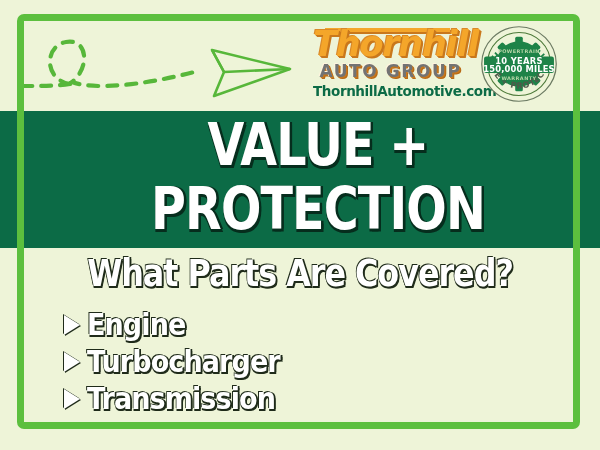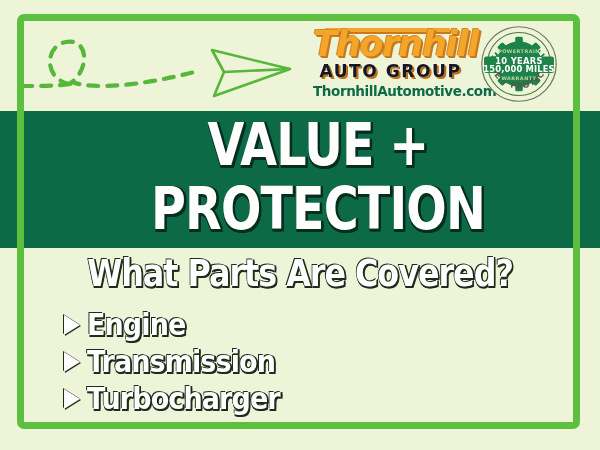--- a/index.html
+++ b/index.html
@@ -88,21 +88,21 @@
     box-shadow: 1px 2px 0 #c9781c;
   }
   .logo-sub {
     display: block;
     margin-top: -1px;
     font-family: "DejaVu Sans", sans-serif;
     font-weight: bold;
     font-size: 17px;
     line-height: 19px;
     letter-spacing: 1.6px;
-    color: #0f172a;
+    color: #737373;
     text-shadow:
       -1px -1px 0 #fff4dd,
        1px  1px 0 #c9781c,
        2px  2px 0 #b86a16;
     white-space: nowrap;
   }
   .logo-url {
     display: block;
     margin-top: 3px;
     font-family: "DejaVu Sans", sans-serif;
@@ -298,24 +298,24 @@
   <div class="subhead">What Parts Are Covered?</div>
 
   <div class="lists">
     <div class="col col-left">
       <div class="part-item">
         <span class="tri"></span>
         <span class="part-label">Engine</span>
       </div>
       <div class="part-item">
         <span class="tri"></span>
-        <span class="part-label">Transmission</span>
+        <span class="part-label">Turbocharger</span>
       </div>
       <div class="part-item">
         <span class="tri"></span>
-        <span class="part-label">Turbocharger</span>
+        <span class="part-label">Transmission</span>
       </div>
     </div>
   </div>
 
   <div class="frame"></div>
 
 </div>
 
 </body></html>

